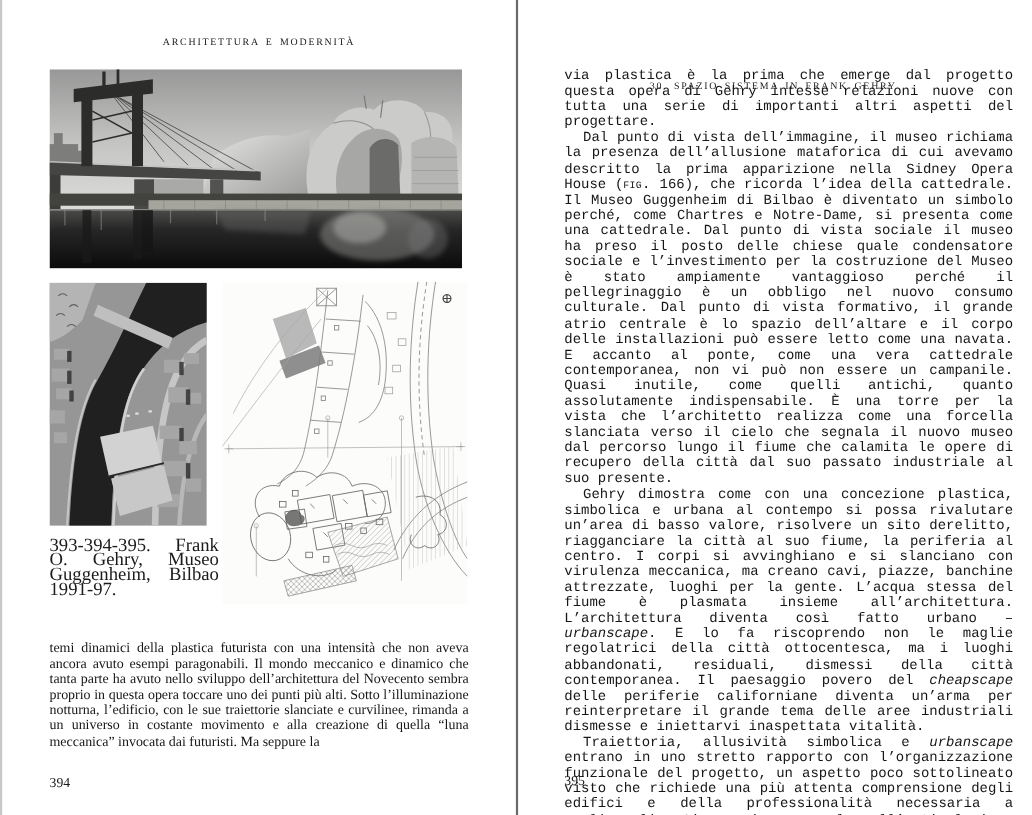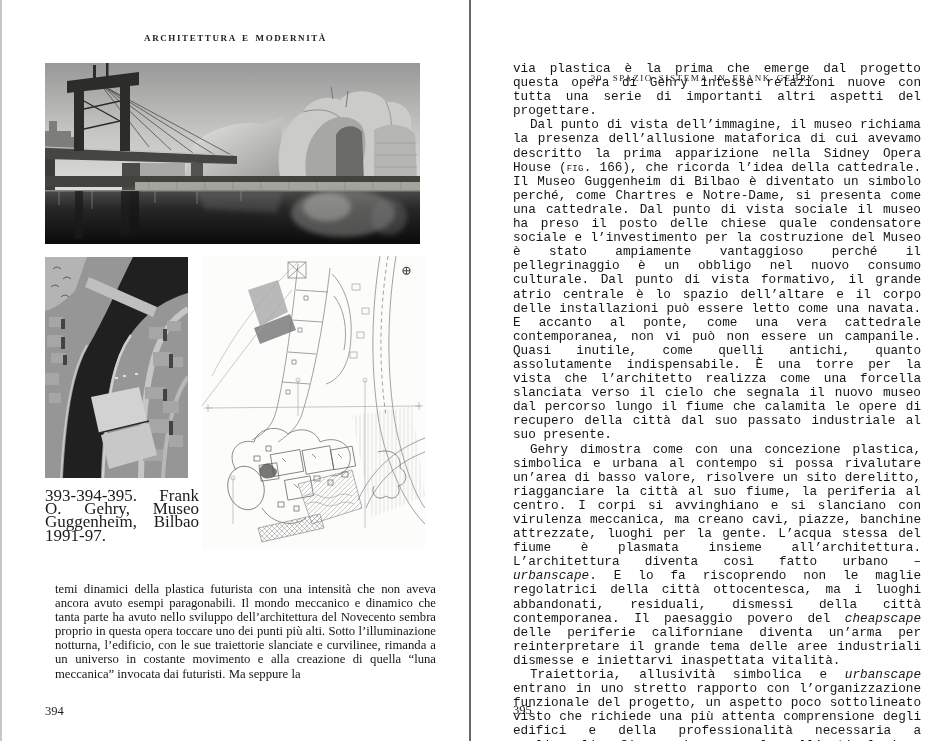--- a/index.html
+++ b/index.html
@@ -13,36 +13,36 @@
   .edge-left{position:absolute;left:0;top:0;width:2px;height:741px;background:#c8c8c8;}
   .gutter{position:absolute;left:469px;top:0;width:2px;height:741px;background:#6a6a6a;}
   .page{position:absolute;top:0;height:741px;background:transparent;}
   .page-left{left:2px;width:467px;}
   .page-right{left:471px;width:467px;}
 
   .running-head{
     position:absolute;font-size:9px;letter-spacing:1.6px;word-spacing:2px;
     text-align:center;color:#222;white-space:nowrap;
   }
-  .page-left .running-head{left:43px;top:33px;width:381px;font-weight:bold;}
+  .page-left .running-head{left:43px;top:33px;width:381px;}
   .page-right .running-head{left:28px;top:33px;width:408px;margin-top:40px;}
 
   figure{margin:0;position:absolute;}
   .fig-photo-main{left:43px;top:63px;width:375px;height:181px;}
   .fig-aerial{left:43px;top:257px;width:143px;height:221px;}
   .fig-plan{left:200px;top:256px;width:223px;height:293px;}
   figure svg{display:block;width:100%;height:100%;}
 
   .caption{
     position:absolute;left:43px;top:489px;width:154px;
     font-size:17px;line-height:13.2px;text-align:justify;color:#1b1b1b;margin:0;
   }
 
   .body-text{position:absolute;font-size:12.7px;line-height:14.1px;text-align:justify;color:#161616;}
-  .page-left .body-text{left:53px;top:582px;width:381px;}
+  .page-left .body-text{left:43px;top:582px;width:381px;}
   .page-right .body-text{left:42px;top:62px;width:408px;font-family:Liberation Mono, monospace;}
   .body-text p{margin:0;padding:0;}
   .body-text p.indent{text-indent:17px;}
   .seg-i{font-style:italic;}
   .seg-sc{font-variant:small-caps;letter-spacing:.3px;}
 
   .folio{position:absolute;font-size:12.5px;text-align:left;color:#1b1b1b;}
   .page-left .folio{left:43px;top:704px;width:381px;}
   .page-right .folio{left:42px;top:703px;width:408px;}
 </style>

